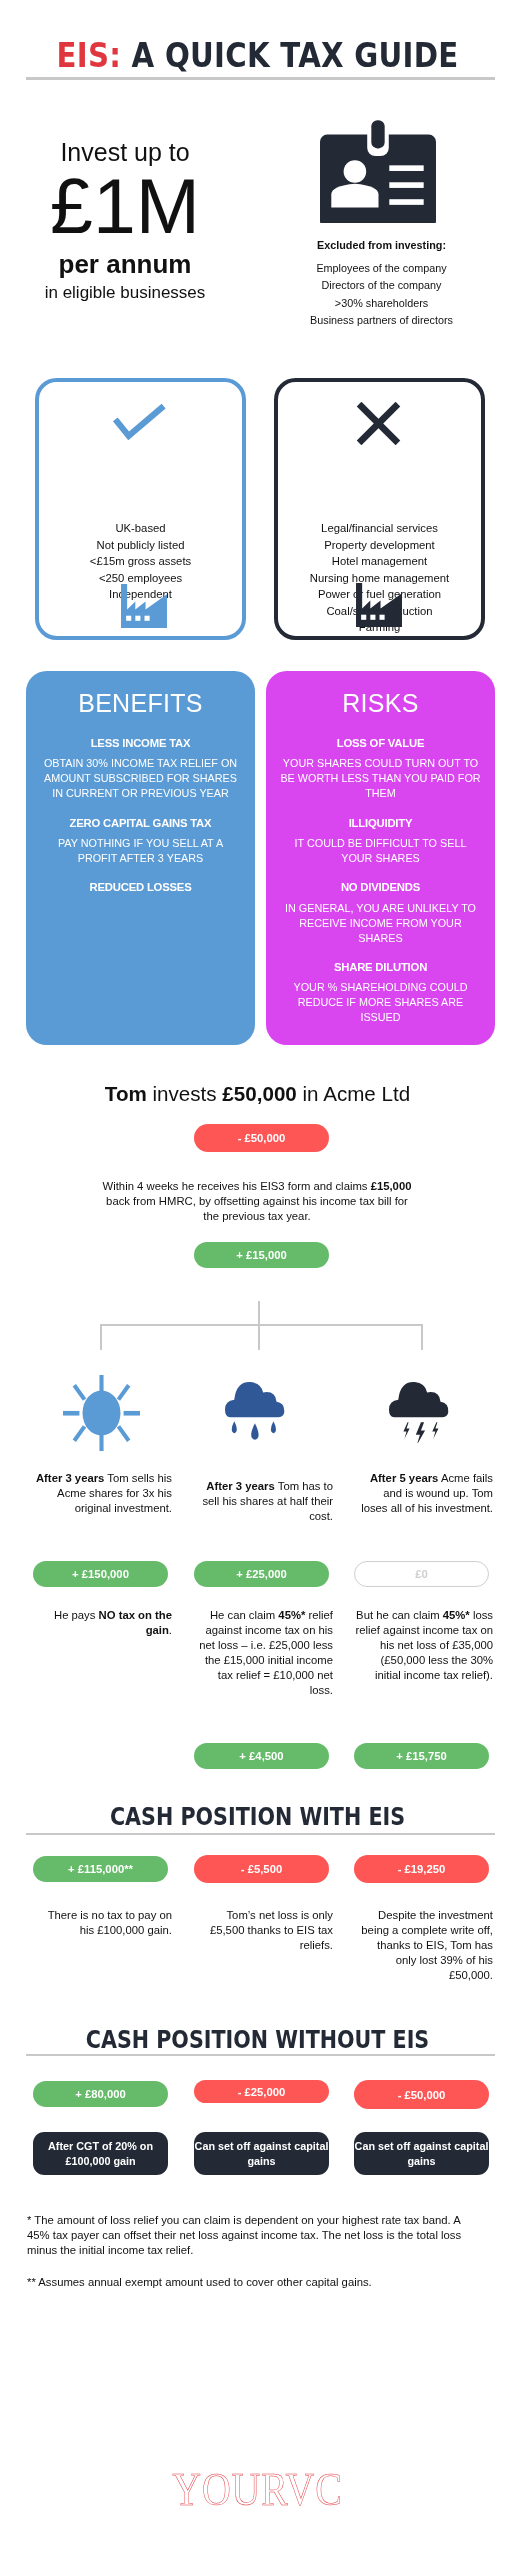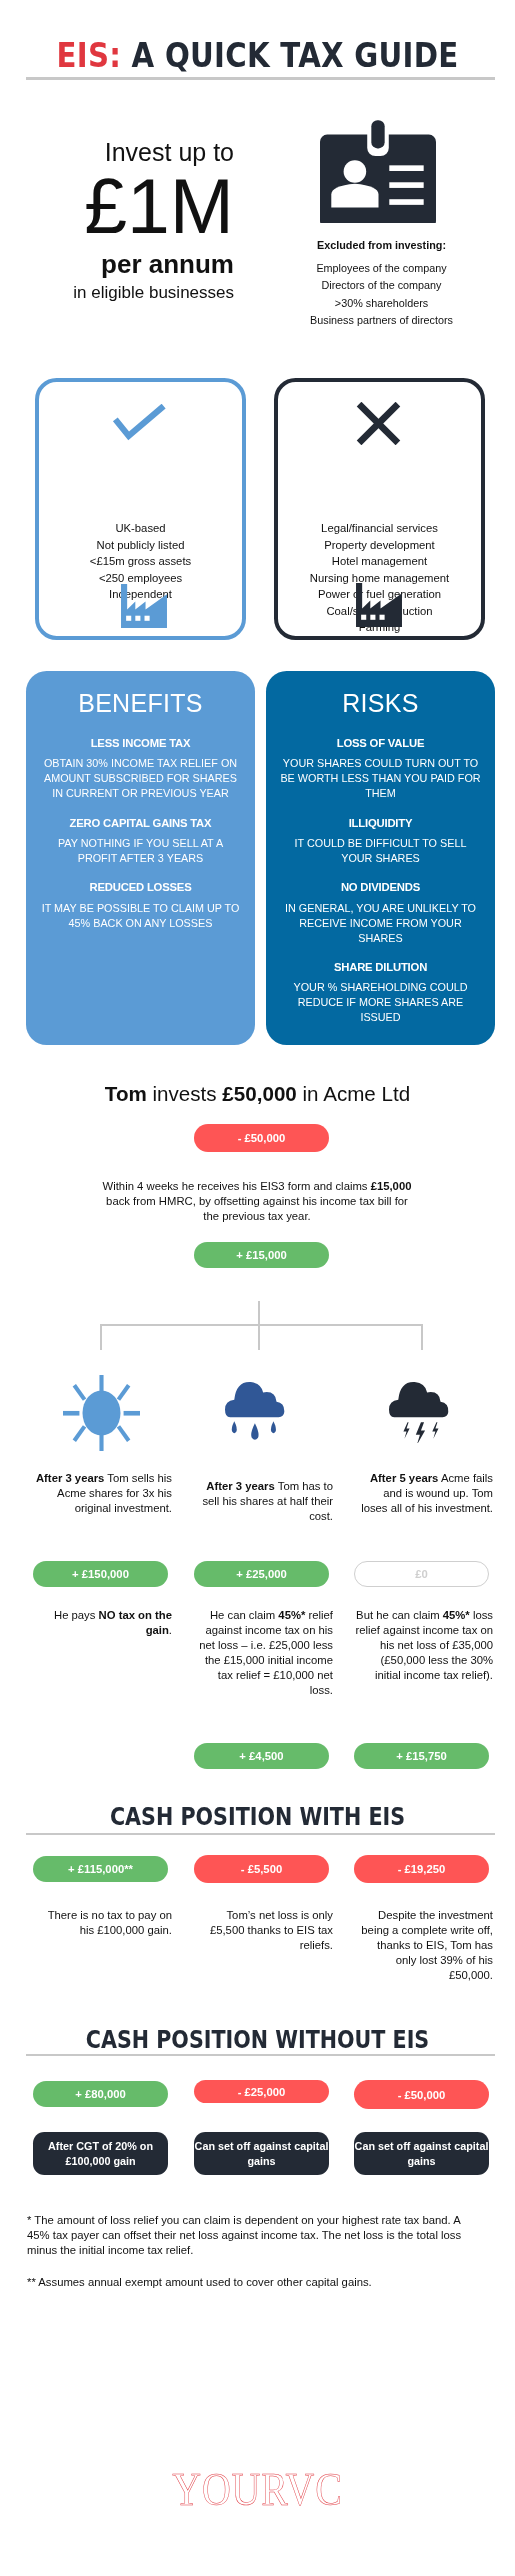--- a/index.html
+++ b/index.html
@@ -6,39 +6,39 @@
   html, body { width: 515px; background: #ffffff; }
   body { font-family: "Liberation Sans", "DejaVu Sans", sans-serif; color: #111; position: relative; height: 2576px; overflow: hidden; }
   .abs { position: absolute; }
 
   
   .title { left: 0; width: 515px; top: 35px; font-size: 34px; font-weight: 700; letter-spacing: 0.3px; text-align: center; color: #232a35; font-family: "DejaVu Sans", sans-serif; transform: scaleX(0.86); }
   .title .red { color: #e0373f; }
   .rule { height: 2.6px; background: #c8c8c8; left: 26px; width: 469px; }
 
   
-  .invest { left: 64px; width: 170px; text-align: right; }
+  .invest { left: 40px; width: 170px; text-align: center; }
   .invest .l1 { font-size: 25px; top: 0; }
   .invest .l2 { font-size: 77px; line-height: 1; font-weight: 400; }
   .invest .l3 { font-size: 26px; font-weight: 700; }
   .invest .l4 { font-size: 15.5px; }
 
   .excl { left: 289px; width: 185px; text-align: center; font-size: 10.8px; line-height: 17.5px; }
   .excl .head { font-weight: 700; font-size: 10.8px; margin-bottom: 5.2px; }
 
   
   .elig { border-radius: 21.6px; border: 4.6px solid; top: 378px; width: 211px; height: 262px; }
   .elig.good { left: 35px; border-color: #5b9bd5; }
   .elig.bad { left: 274px; border-color: #232a35; }
   .elig ul { list-style: none; position: absolute; top: 138px; left: 0; right: 0; text-align: center; font-size: 11.3px; line-height: 16.5px; }
 
   
   .panel { top: 671px; width: 229px; height: 374px; border-radius: 20.6px; color: #fff; text-align: center; }
   .panel.ben { left: 26px; background: #5b9bd5; }
-  .panel.risk { left: 266px; background: #0369a1; }
+  .panel.risk { left: 266px; background: #d946ef; }
   .panel .ph { font-size: 25px; margin-top: 17.5px; letter-spacing: 0.3px; }
   .panel .sec { margin-top: 20.6px; padding: 0 14.4px; }
   .panel .sec + .sec { margin-top: 15.5px; }
   .panel .sh { font-weight: 700; font-size: 11.3px; letter-spacing: -0.2px; margin-bottom: 7.2px; }
   .panel .sb { font-size: 10.8px; line-height: 15px; text-transform: uppercase; }
 
   
   .tomhead { left: 0; width: 515px; top: 1082px; text-align: center; font-size: 20.6px; }
   .pill { height: 26px; border-radius: 13px; color: #fff; font-weight: 700; font-size: 11.3px; display: flex; align-items: center; justify-content: center; width: 135px; }
   .pill.red { background: #fe5555; }
@@ -143,21 +143,20 @@
   <div class="sec" style="margin-top:19.6px;">
     <div class="sh">LESS INCOME TAX</div>
     <div class="sb">Obtain 30% income tax relief on amount subscribed for shares in current or previous year</div>
   </div>
   <div class="sec">
     <div class="sh">ZERO CAPITAL GAINS TAX</div>
     <div class="sb">Pay nothing if you sell at a profit after 3 years</div>
   </div>
   <div class="sec">
     <div class="sh">REDUCED LOSSES</div>
-    <div class="sb">It may be possible to claim up to 45% back on any losses</div>
   </div>
 </div>
 
 <div class="abs panel risk">
   <div class="ph">RISKS</div>
   <div class="sec" style="margin-top:19.6px;">
     <div class="sh">LOSS OF VALUE</div>
     <div class="sb">Your shares could turn out to be worth less than you paid for them</div>
   </div>
   <div class="sec">

